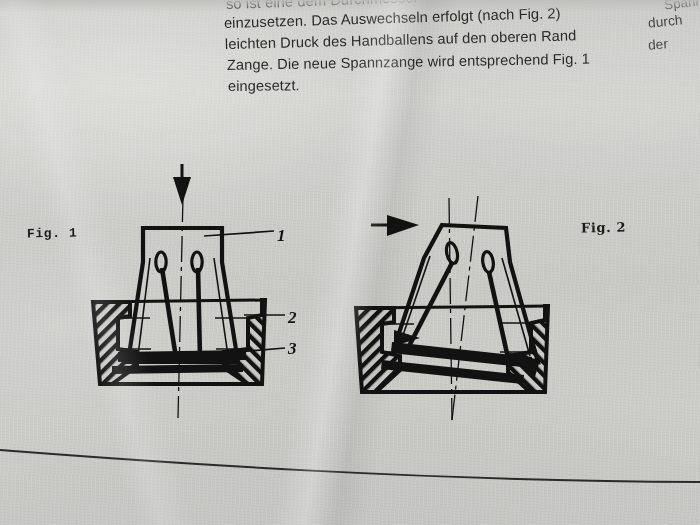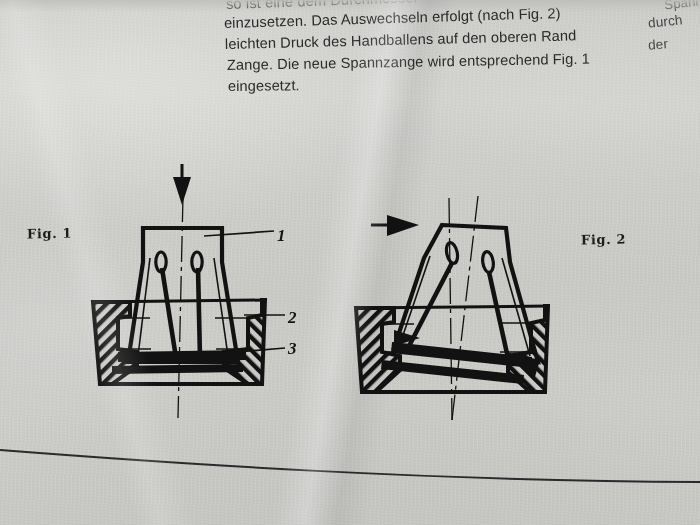--- a/index.html
+++ b/index.html
@@ -83,22 +83,22 @@
 
   
   .figlabel {
     position: absolute;
     font-family: "DejaVu Serif", serif;
     font-weight: 700;
     font-size: 13px;
     color: #1c1c1c;
     letter-spacing: .6px;
   }
-  #fig1-label { left: 27px; top: 226px; transform: rotate(-1deg); }
-  #fig2-label { left: 581px; top: 232px; transform: rotate(-1deg); }
+  #fig1-label { left: 27px; top: 226px; transform: rotate(-1deg); font-family: Liberation Mono, monospace; }
+  #fig2-label { left: 581px; top: 220px; transform: rotate(-1deg); }
 
   
   .callout {
     position: absolute;
     font-family: "Liberation Serif", serif;
     font-weight: 700;
     font-style: italic;
     font-size: 17px;
     color: #141414;
   }

